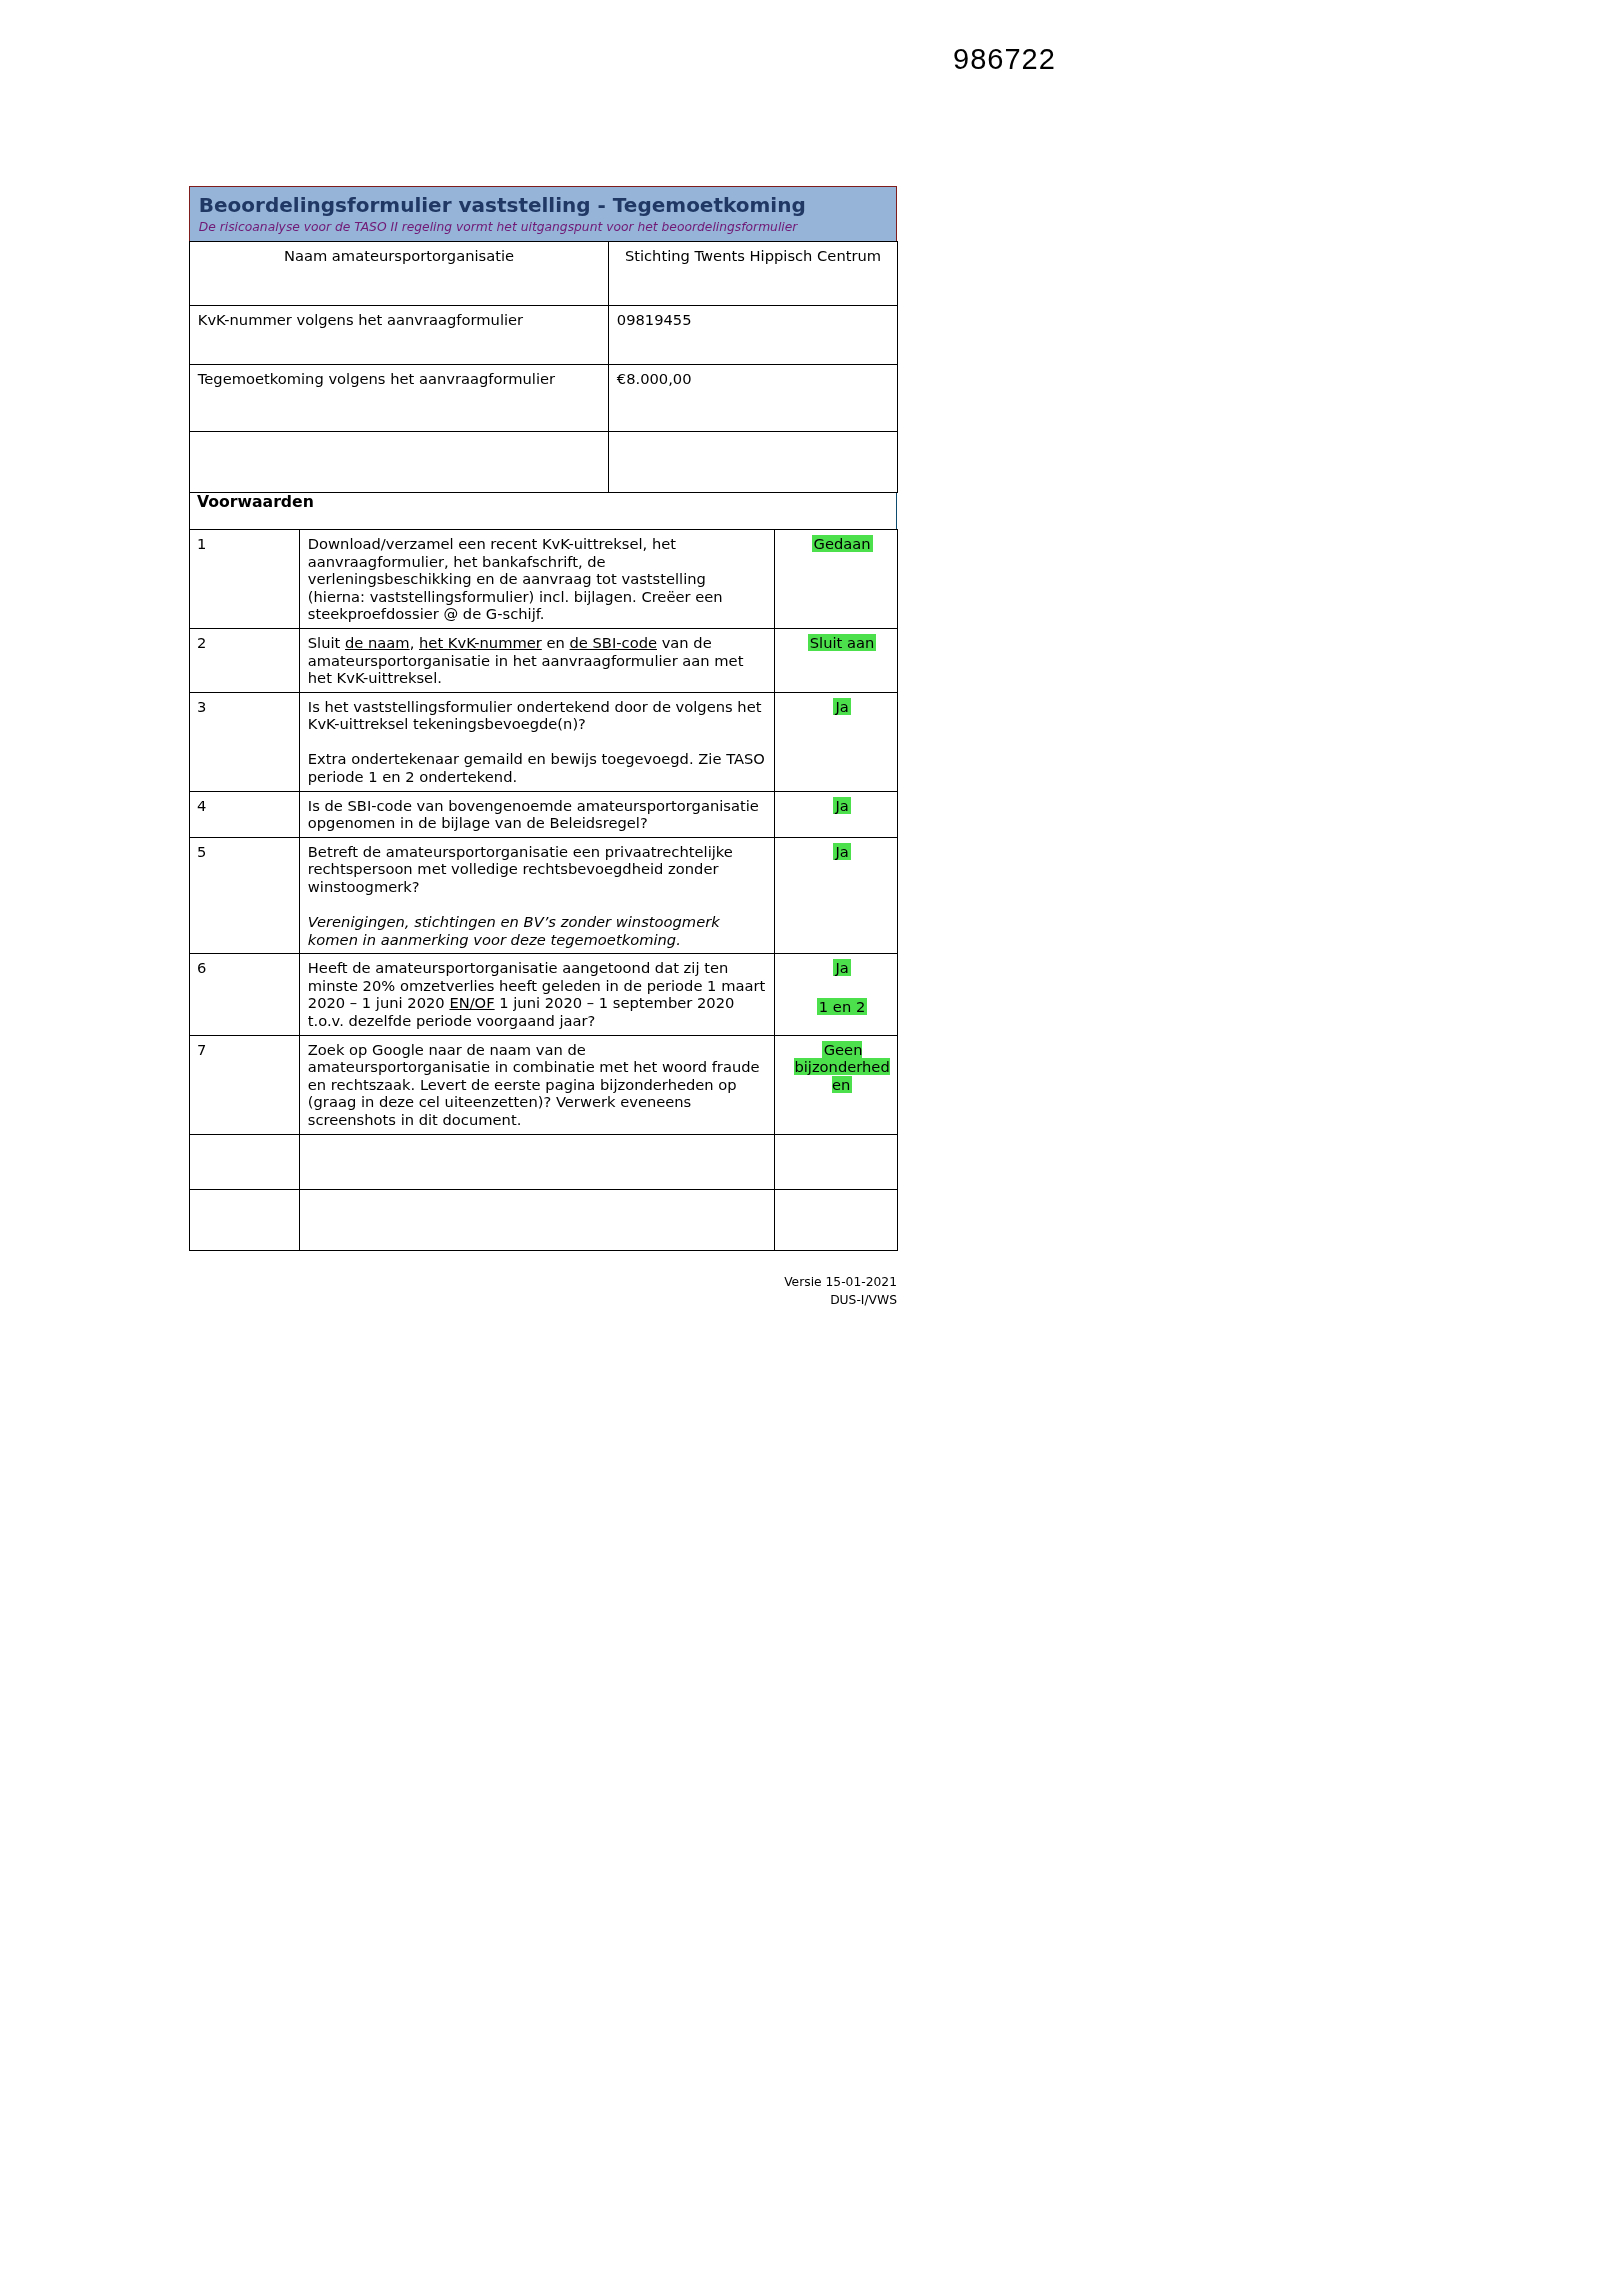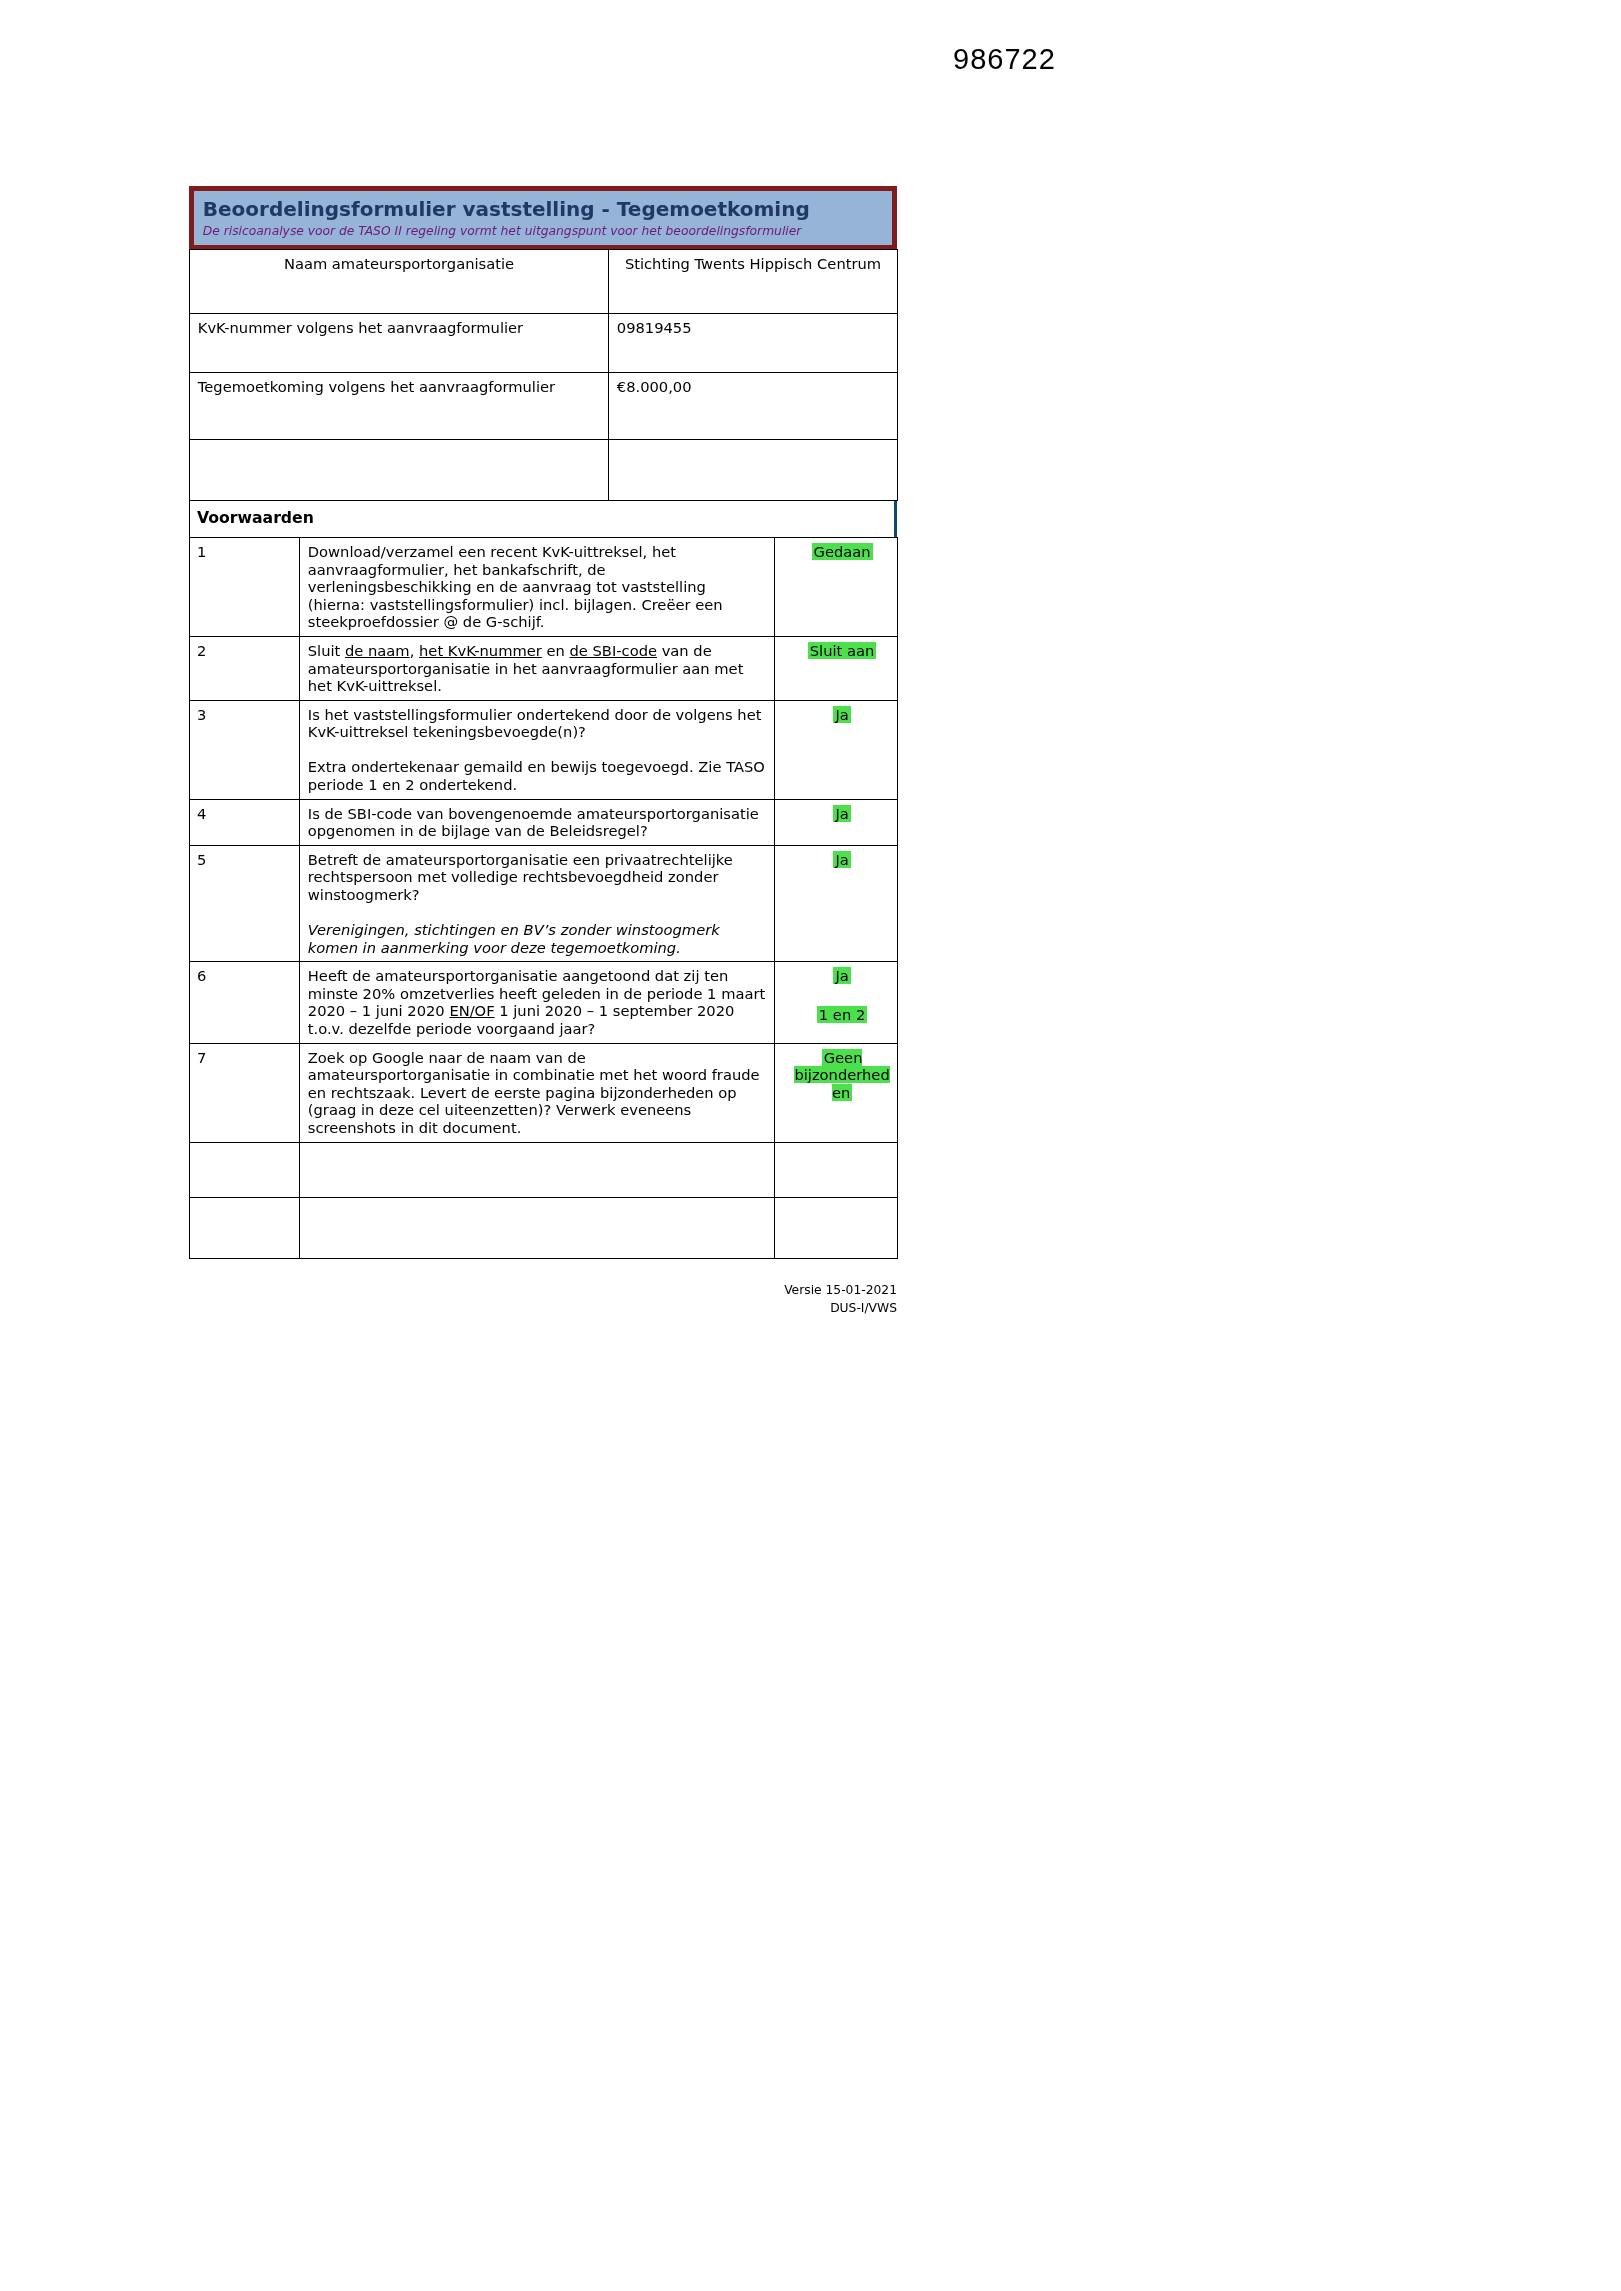--- a/index.html
+++ b/index.html
@@ -9,33 +9,33 @@
   }
   .doc-number{
     position:absolute;left:953px;top:43px;
     font-family:"Liberation Sans",sans-serif;font-size:29px;letter-spacing:1px;
   }
   .form{
     position:absolute;left:189px;top:186px;width:708px;
     font-size:14.7px;line-height:1.2;
   }
   .form-header{
-    background:var(--header-bg);border:5px solid #7f1d1d;
+    background:var(--header-bg);border:1px solid #7f1d1d;
     padding:6.9px 9.8px 5.9px 8.8px;box-sizing:border-box;
   }
   .form-title{font-weight:bold;font-size:20px;line-height:1.18;color:#1f3864;}
   .form-subtitle{font-style:italic;font-size:12.3px;margin-top:2.9px;color:#701a75;}
   table{border-collapse:collapse;width:708px;table-layout:fixed;}
   td{border:1px solid #000;vertical-align:top;padding:4.9px 7.8px;word-wrap:break-word;box-sizing:border-box;}
   .info-table{margin-top:-1px;}
   .info-table .label{width:419px;}
   .info-table .value{width:289px;}
   .section-row{
-    border-left:1px solid #000;border-right:3px solid #0c4a6e;
-    height:36px;display:flex;align-items:center;
+    border-left:1px solid #000;border-right:1px solid #0c4a6e;
+    height:36px;display:flex;align-items:flex-start;
     padding:0 0 1px 6.9px;box-sizing:border-box;
   }
   .section-heading{font-weight:bold;font-size:15.7px;}
   .cond-table td.num{width:110px;padding-left:6.9px;}
   .cond-table td.text{width:475px;}
   .cond-table td.ans{width:123px;text-align:center;padding-left:15px;padding-right:2.9px;}
   .hl{background:var(--highlight);padding:0 2px;}
   p{margin:0;}
   .gap-top{margin-top:17.6px;}
   .it{font-style:italic;}

